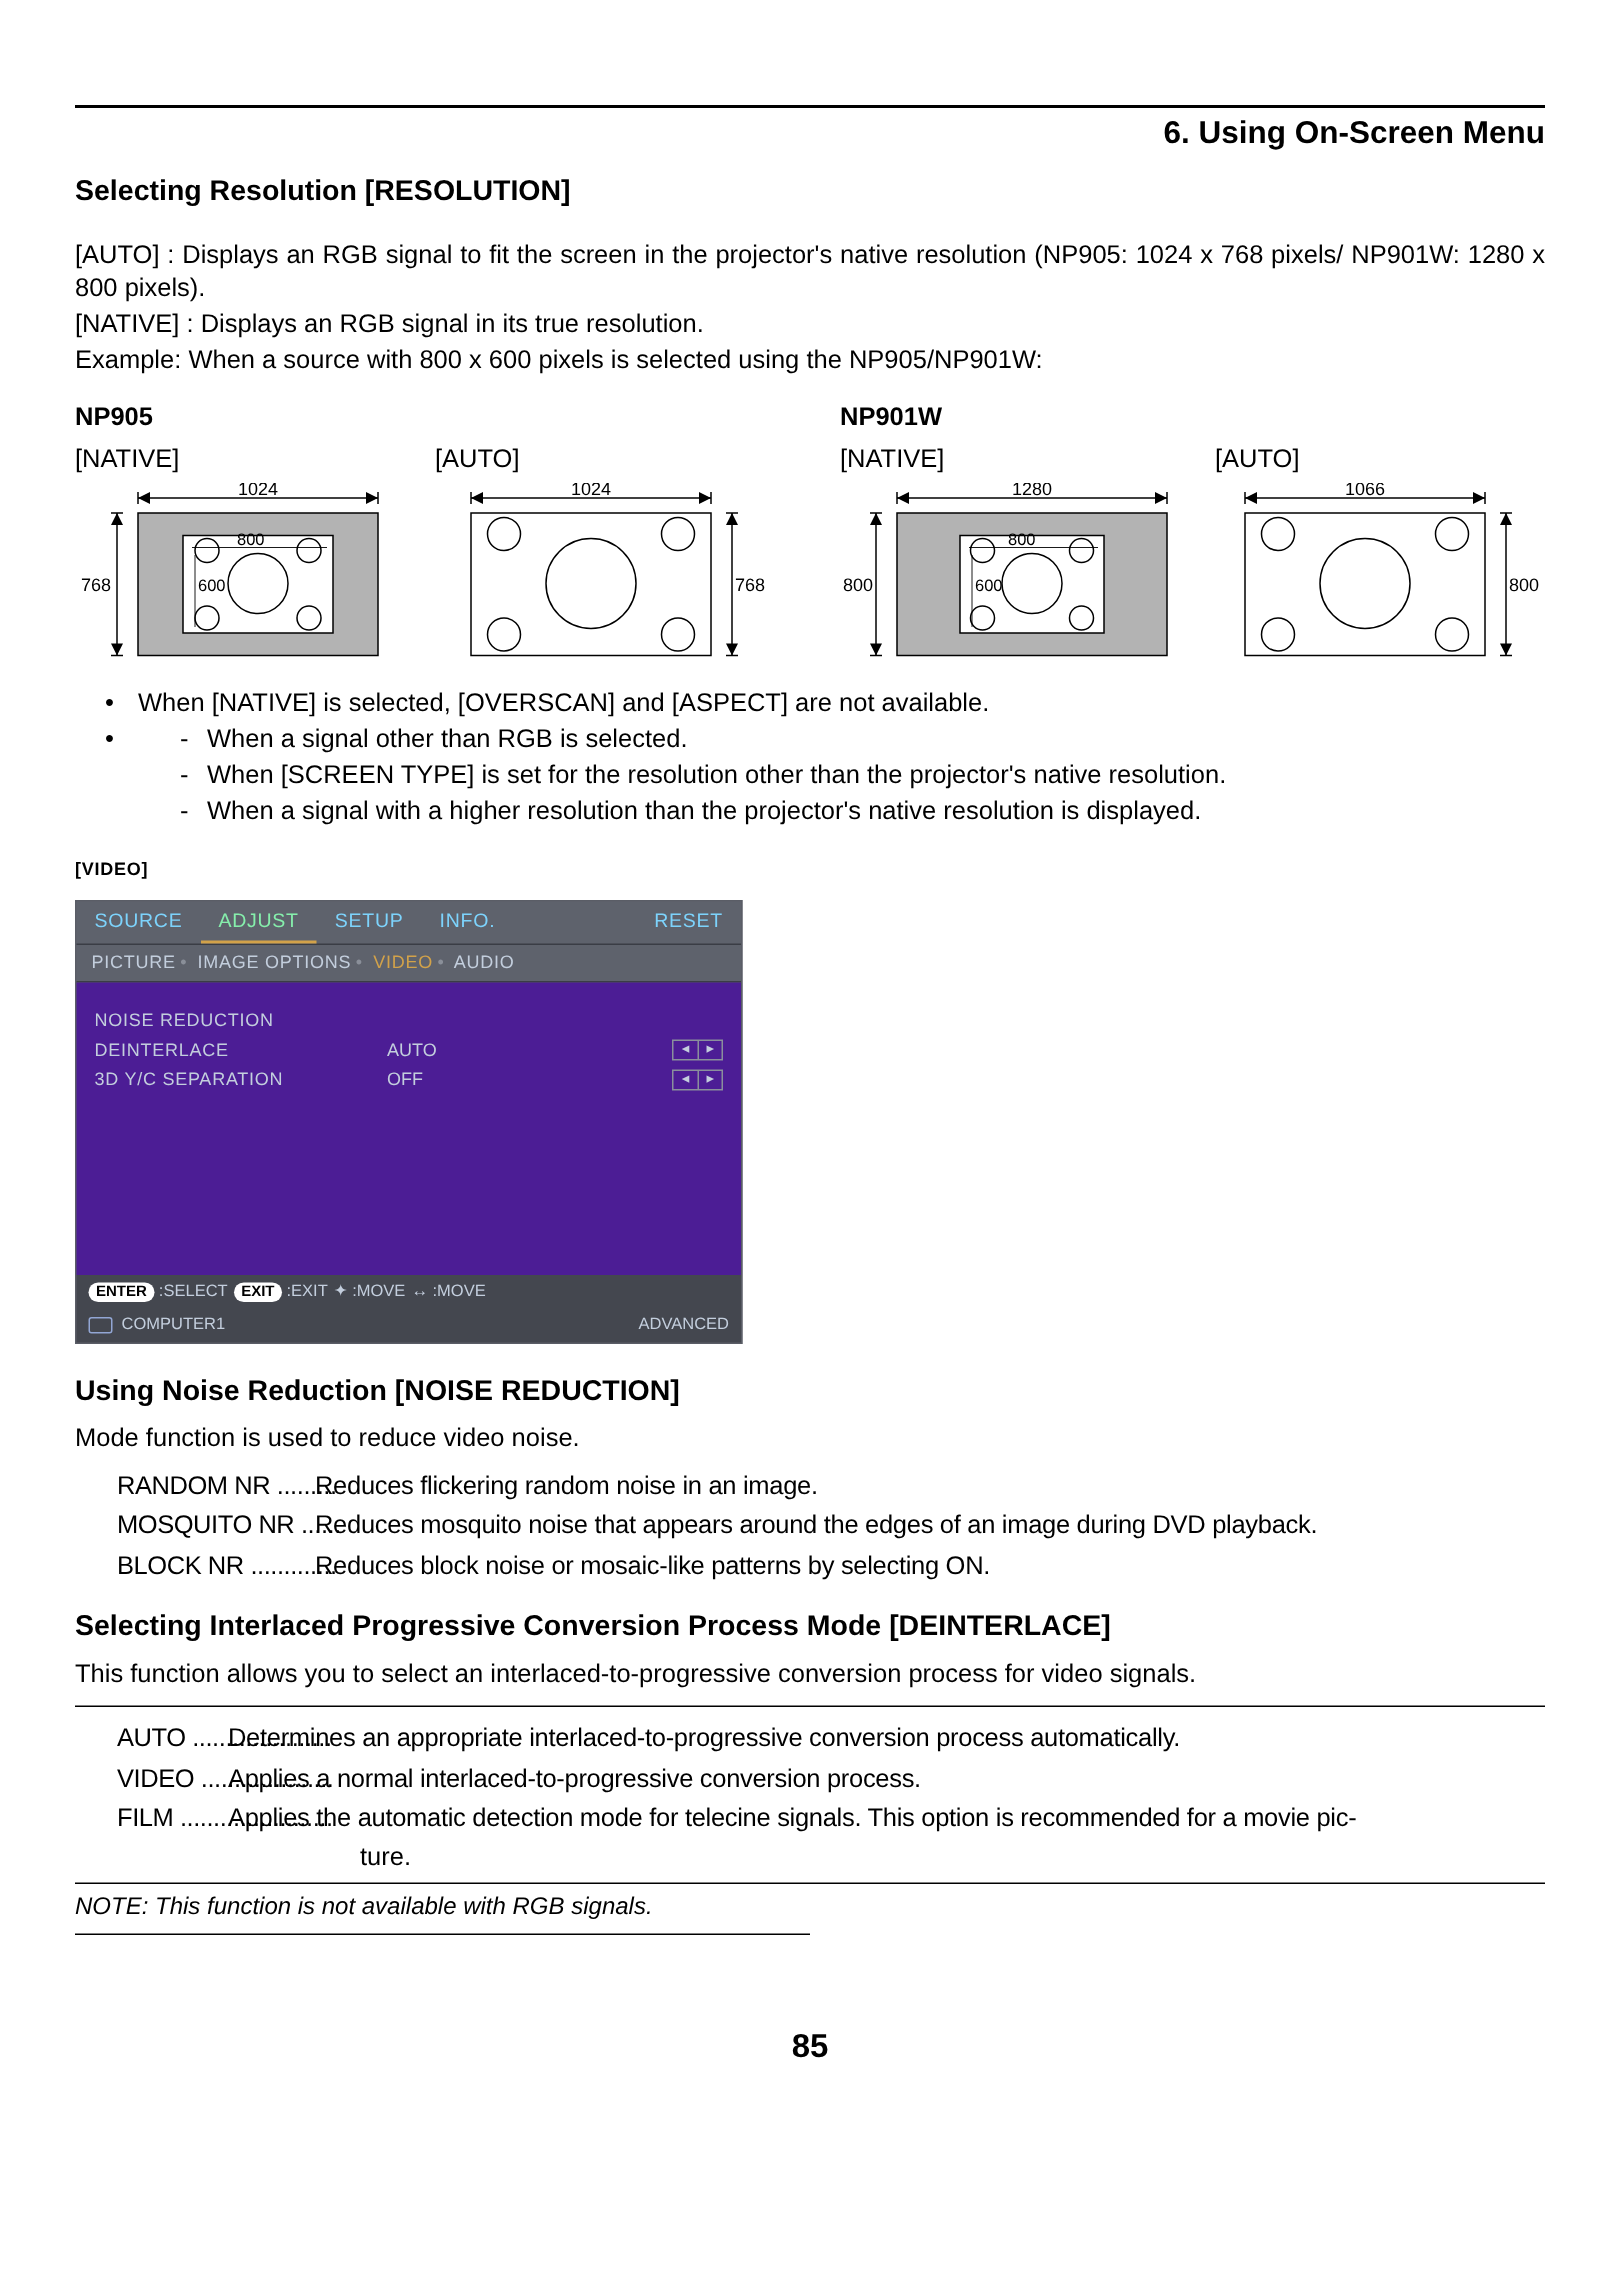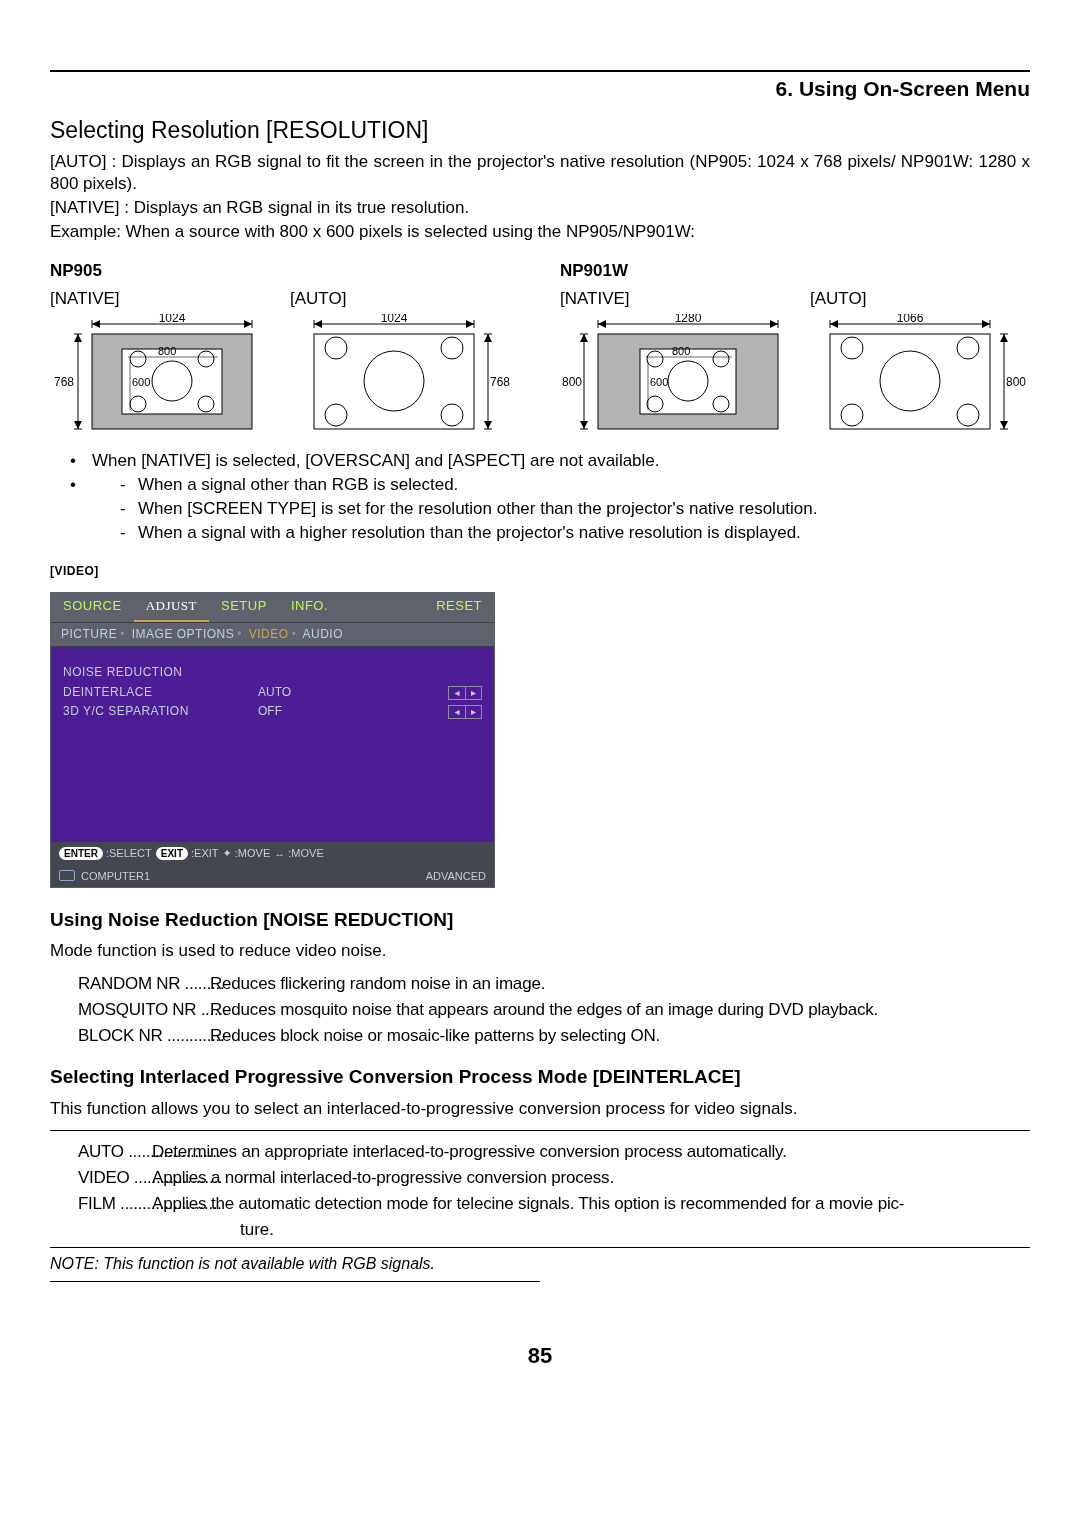--- a/index.html
+++ b/index.html
@@ -8,21 +8,21 @@
     background: #fff;
     width: 1080px;
     height: 1524px;
     padding: 70px 50px 30px 50px;
     font-size: 17px;
     line-height: 1.3;
     color: #000;
   }
   .top-rule { border-top: 2px solid #000; margin-bottom: 3px; }
   .chapter-title { text-align: right; font-weight: bold; font-size: 21px; margin-bottom: 14px; font-family: Arial, sans-serif; }
-  .section-h { font-weight: normal; font-size: 23px; margin-bottom: 5px; }
+  .section-h { font-weight: bold; font-size: 19px; margin-bottom: 18px; }
   .body-text { text-align: justify; }
   .body-text p { margin-bottom: 2px; }
   .models-row { display: flex; margin-top: 16px; gap: 40px; }
   .model-col { flex: 1; }
   .model-name { font-weight: bold; margin-bottom: 6px; }
   .sub-row { display: flex; gap: 10px; }
   .sub-col { flex: 1; }
   .sub-label { margin-bottom: 4px; }
 
   
@@ -42,23 +42,23 @@
   .osd {
     width: 445px;
     border: 1px solid #5a5d66;
     background: #5e626c;
     color: #c3cedd;
     font-size: 13px;
     font-family: Arial, sans-serif;
     margin-bottom: 20px;
   }
   .osd-tabs { display:flex; background:#5e626c; border-bottom:1px solid #3a3d45; }
-  .osd-tab { padding: 5px 12px; color:#bef264; font-size:13px; letter-spacing:0.5px; }
+  .osd-tab { padding: 5px 12px; color:#7dd3fc; font-size:13px; letter-spacing:0.5px; }
   .osd-tab.reset { margin-left:auto; }
-  .osd-tab.adjust { color:#ffffff; border-bottom:2px solid #d2a24a;font-family:Liberation Serif, serif; }
+  .osd-tab.adjust { color:#86efac; border-bottom:2px solid #d2a24a; }
   .osd-sub { padding: 4px 10px; background:#5e626c; font-size:12px; letter-spacing:0.5px; border-bottom:1px solid #3a3d45;}
   .osd-sub .sep { color:#8a8f99; margin:0 3px;}
   .osd-sub .active { color:#d2a24a; }
   .osd-body { background:#4c1d95; padding: 18px 12px 10px 12px; min-height: 195px; }
   .osd-row { display:flex; align-items:center; margin-bottom:4px; }
   .osd-row .lab { width:195px; font-size:12px; letter-spacing:0.5px; }
   .osd-row .val { width:110px; font-size:12px; }
   .arrow-widget { display:inline-flex; border:1px solid #8a909c; height:14px; margin-left:auto;}
   .arrow-widget span { width:16px; text-align:center; font-size:10px; line-height:12px; border-left:1px solid #8a909c;}
   .arrow-widget span:first-child{border-left:none;}

